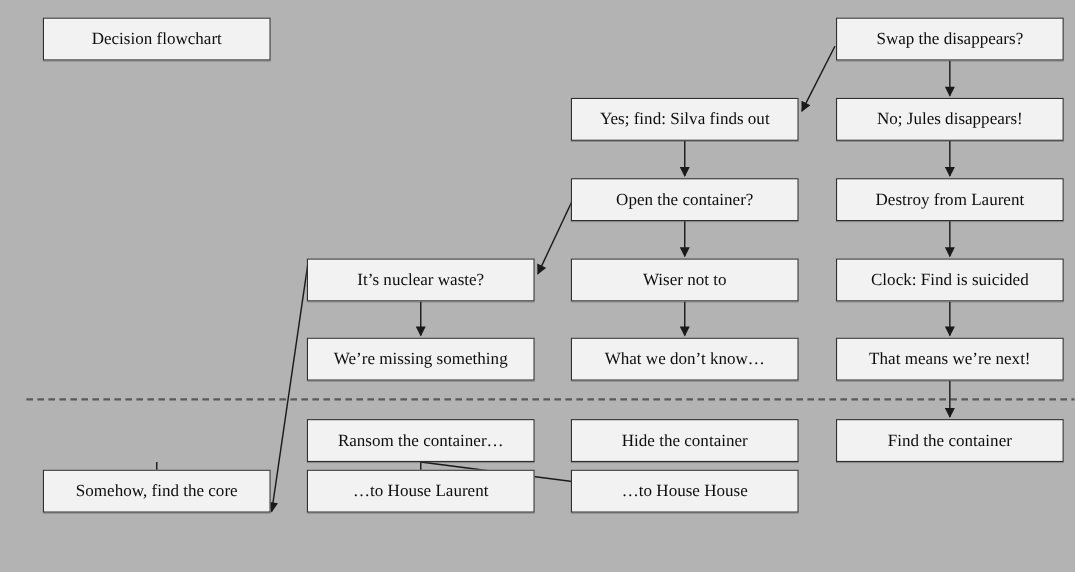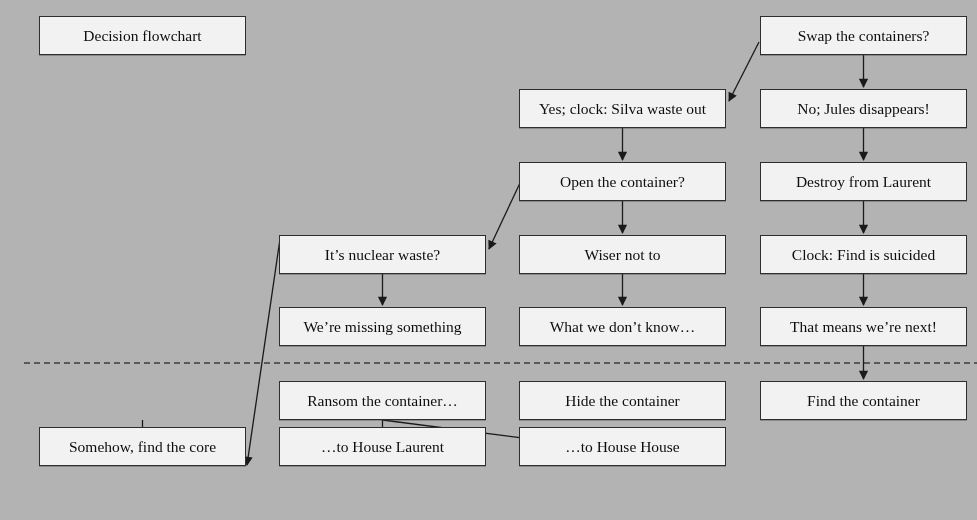--- a/index.html
+++ b/index.html
@@ -65,25 +65,25 @@
     <line class="edge" x1="759" y1="42" x2="729" y2="101" marker-end="url(#arrow)"></line>
     <line class="edge" x1="520" y1="183" x2="489" y2="249" marker-end="url(#arrow)"></line>
     <line class="edge" x1="280" y1="239" x2="247" y2="465" marker-end="url(#arrow)"></line>
     <line class="edge" x1="382.5" y1="420" x2="616" y2="450" marker-end="url(#arrow)"></line>
   </svg>
 
   <div class="node c1 r1">
     <span>Decision flowchart</span>
   </div>
   <div class="node c4 r1">
-    <span>Swap the containers?</span>
+    <span>Swap the disappears?</span>
   </div>
 
   <div class="node c3 r2">
-    <span>Yes; clock: Silva waste out</span>
+    <span>Yes; find: Silva finds out</span>
   </div>
   <div class="node c3 r3">
     <span>Open the container?</span>
   </div>
 
   <div class="node c4 r2">
     <span>No; Jules disappears!</span>
   </div>
   <div class="node c4 r3">
     <span>Destroy from Laurent</span>

